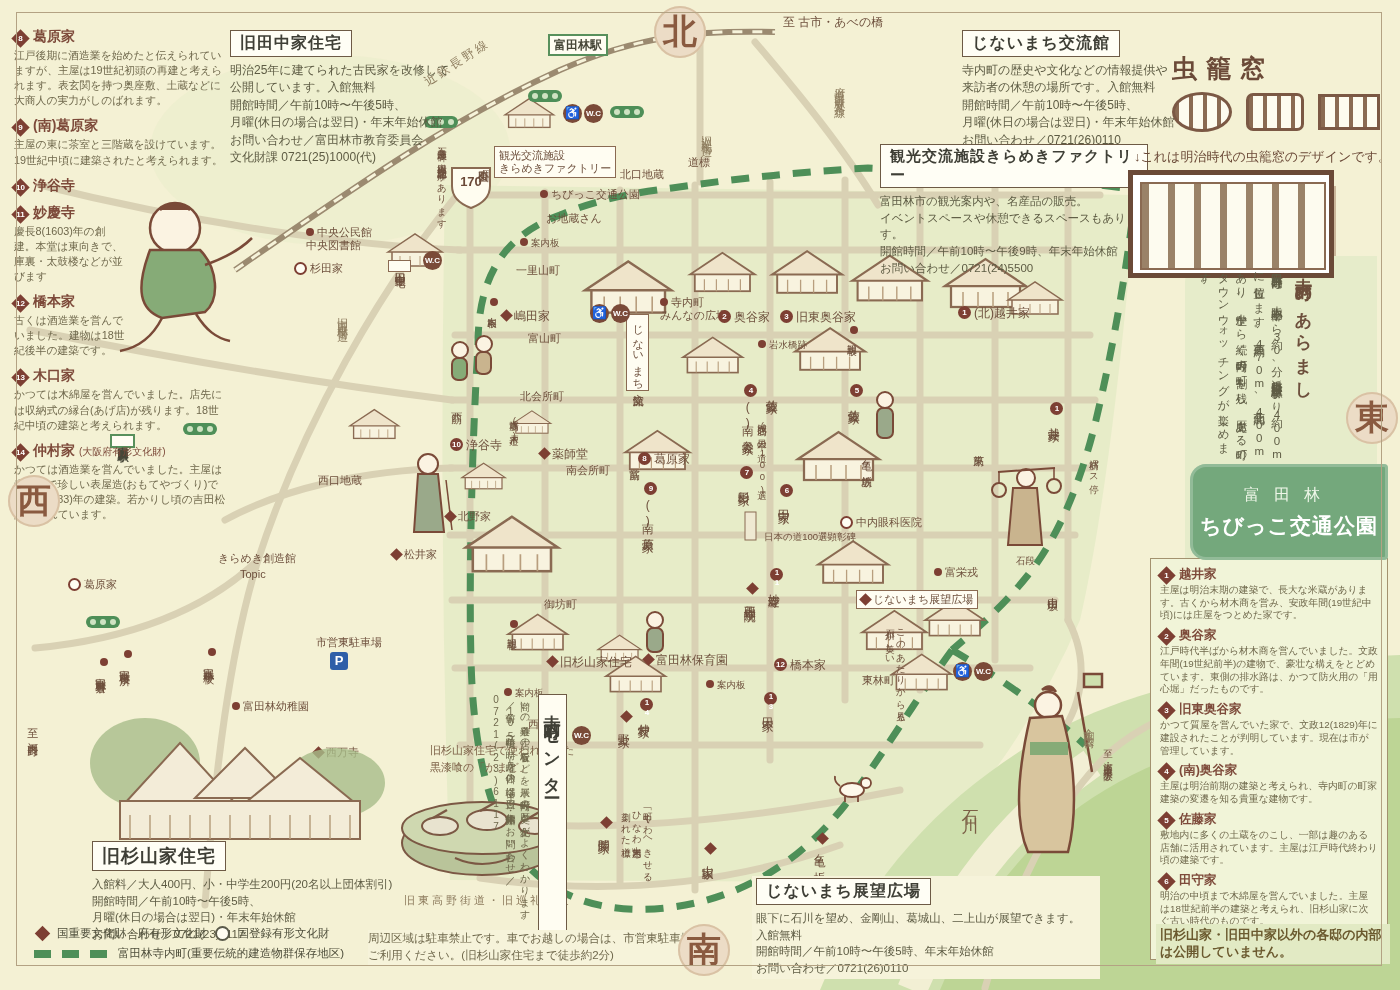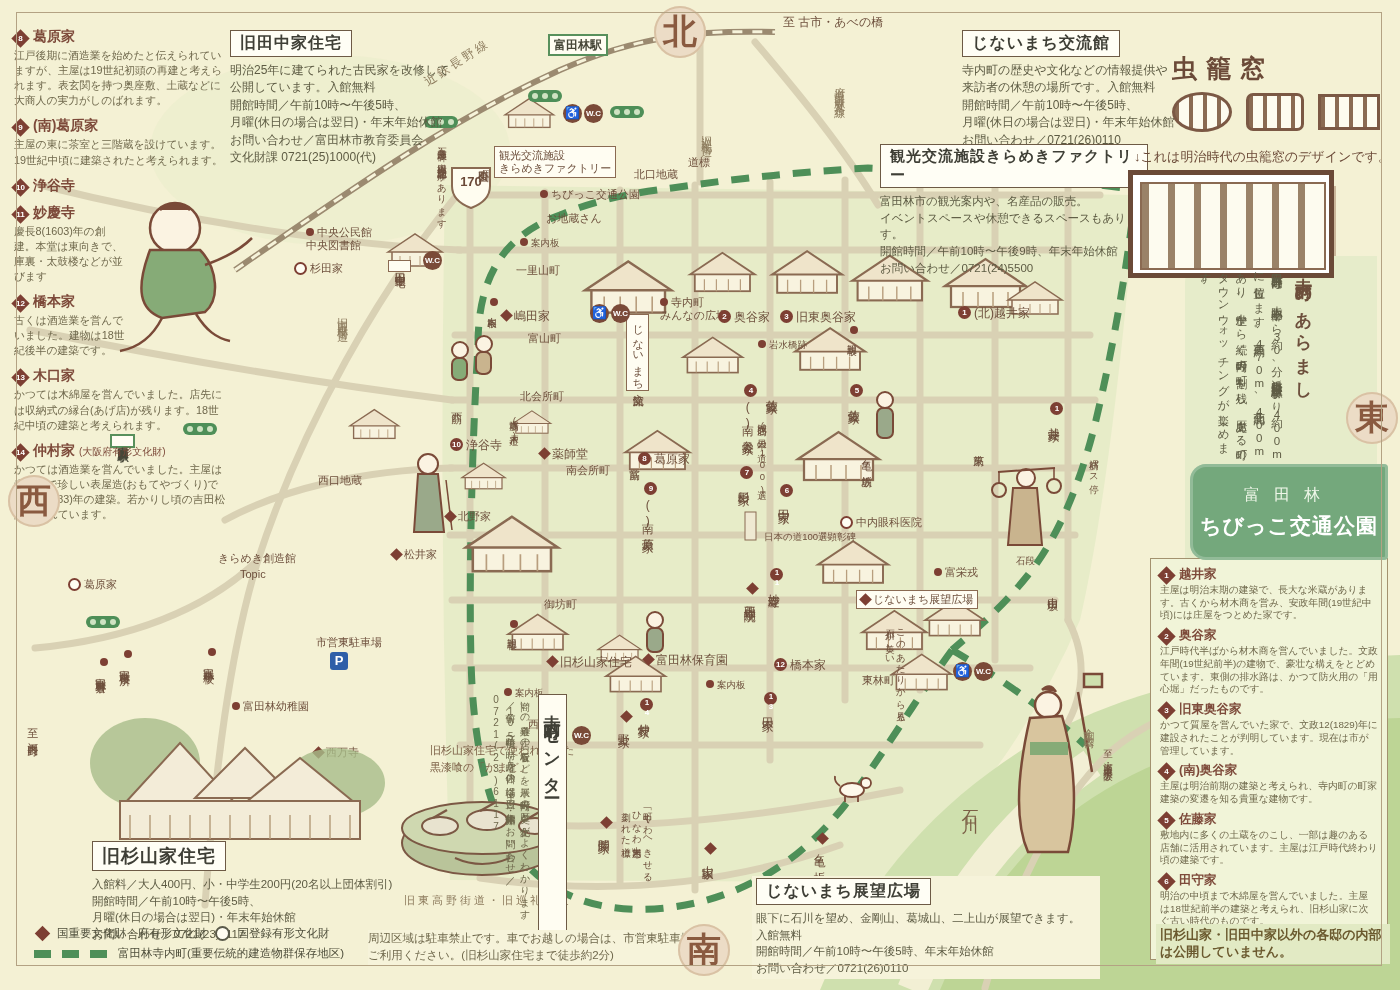--- a/index.html
+++ b/index.html
@@ -252,21 +252,21 @@
     </g>
   </svg>
 
   <div id="labels">
       <span class="ml" style="left: 783px; top: 16px;">至 古市・あべの橋</span>
       <span class="ml road" style="left: 420px; top: 56px; transform: rotate(-33deg);">近鉄長野線</span>
       <span class="ml box station" style="left: 548px; top: 34px;">富田林駅</span>
       <span class="ml v sm road" style="left: 833px; top: 78px;">府道富田林五条線</span>
       <span class="ml v sm road" style="left: 700px; top: 126px;">旧巡礼街道</span>
       <span class="ml sm" style="left: 688px; top: 156px;">道標</span>
-      <span class="ml sm" style="left: 634px; top: 168px;">北口地蔵</span>
+      <span class="ml sm" style="left: 620px; top: 168px;">北口地蔵</span>
       <span class="ml sm" style="left: 540px; top: 188px;"><i class="bo"></i>ちびっこ交通公園</span>
       <span class="ml sm" style="left: 546px; top: 212px;">お地蔵さん</span>
       <span class="ml sm box" style="left: 494px; top: 146px;">観光交流施設<br>きらめきファクトリー</span>
       <span class="ml v sm" style="left: 477px; top: 160px;">本町公園</span>
       <span class="ml v xs" style="left: 436px; top: 140px; height: 195px;">石上露子歌碑、織田作之助記念碑があります</span>
       <span class="ml xs" style="left: 520px; top: 238px;"><i class="bo"></i>案内板</span>
       <span class="ml sm" style="left: 516px; top: 264px;">一里山町</span>
       <span class="ml" style="left: 502px; top: 310px;"><i class="bd"></i>嶋田家</span>
       <span class="ml sm" style="left: 528px; top: 332px;">富山町</span>
       <span class="ml v xs" style="left: 486px; top: 298px;"><i class="bo"></i>案内板</span>

